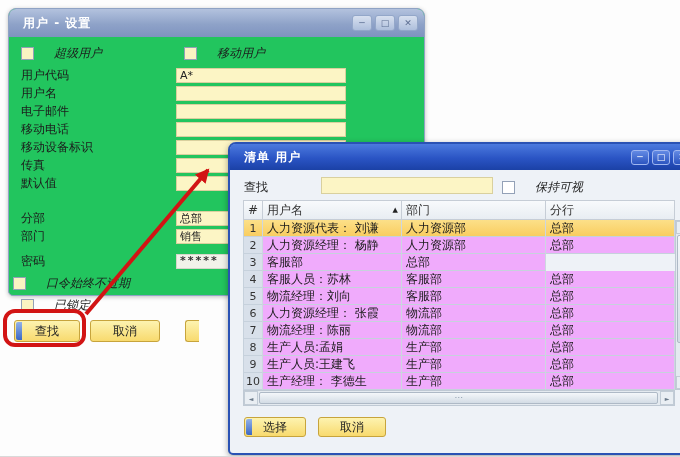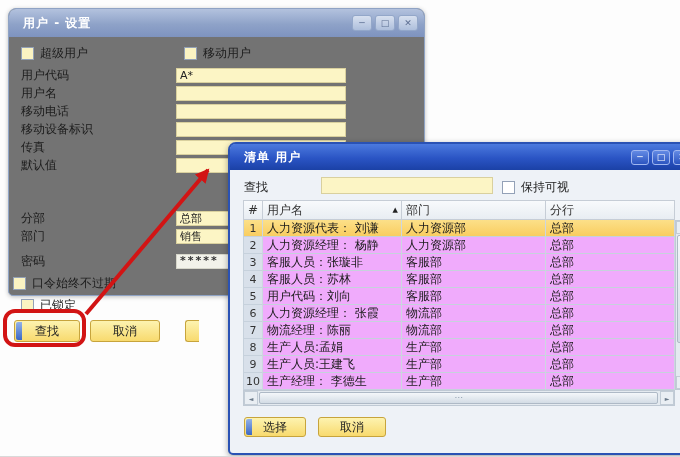--- a/index.html
+++ b/index.html
@@ -11,28 +11,28 @@
   .window { position:absolute; border-radius:8px 8px 5px 5px; }
   .titlebar { height:28px; display:flex; align-items:center; padding:0 6px 0 14px;
               border-radius:7px 7px 0 0; }
   .title { color:#ffffff; font-size:12px; font-weight:bold; letter-spacing:1px; }
   .winbtns { margin-left:auto; display:flex; gap:3px; }
   .winbtn { width:20px; height:16px; border-radius:3px; display:flex; align-items:center;
             justify-content:center; font-size:9px; color:#fff; line-height:1; }
 
   
   #win1 { left:8px; top:8px; width:417px; height:288px; z-index:1;
-          border:1px solid #8fa3c4; background:#737373; box-shadow:0 1px 4px rgba(0,0,0,.25); }
+          border:1px solid #8fa3c4; background:#22c55e; box-shadow:0 1px 4px rgba(0,0,0,.25); }
   #win1 .titlebar { background:linear-gradient(#b3c2de, #8ea2c8 55%, #7e93bf); }
   #win1 .winbtn { background:linear-gradient(#d7e0ef,#aebfdc); border:1px solid #93a7c9; color:#5d6f93; }
   #win1 .content { position:relative; width:100%; height:319px; }
 
   .cb { width:13px; height:13px; background:#faf3c2; border:1px solid #93a1b7; display:inline-block; }
   .cb.white { background:#ffffff; }
-  .cbwrap { position:absolute; display:flex; align-items:center; gap:6px; font-size:12px; color:#1c1c1c; }
+  .cbwrap { position:absolute; display:flex; align-items:center; gap:20px; font-size:12px; color:#1c1c1c;font-style:italic; }
 
   #w1-fields { position:absolute; left:12px; top:29px; }
   .frow { display:flex; align-items:center; height:18px; }
   .flabel { width:155px; font-size:12px; color:#1c1c1c; }
   .ffield { width:170px; height:15px; background:#fcf5c5; border:1px solid #d9d09e;
             font-size:11px; color:#222; padding:0 3px; line-height:13px; }
   .vrow { position:absolute; left:12px; display:flex; align-items:center; height:18px; }
   .pwfield { width:170px; height:15px; background:#f2f2ea; border:1px solid #d6d6ca;
              font-size:11px; font-weight:bold; letter-spacing:2px; color:#333; padding:0 3px; line-height:12px; }
 
@@ -108,20 +108,24 @@
         <span>移动用户</span>
       </div>
 
       <div id="w1-fields">
           <div class="frow">
             <span class="flabel">用户代码</span>
             <div class="ffield">A*</div>
           </div>
           <div class="frow">
             <span class="flabel">用户名</span>
+            <div class="ffield"></div>
+          </div>
+          <div class="frow">
+            <span class="flabel">电子邮件</span>
             <div class="ffield"></div>
           </div>
           <div class="frow">
             <span class="flabel">移动电话</span>
             <div class="ffield"></div>
           </div>
           <div class="frow">
             <span class="flabel">移动设备标识</span>
             <div class="ffield"></div>
           </div>
@@ -209,33 +213,32 @@
               <div class="tcell">总部</div>
             </div>
             <div class="trow">
               <div class="tcell num">2</div>
               <div class="tcell">人力资源经理： 杨静</div>
               <div class="tcell">人力资源部</div>
               <div class="tcell">总部</div>
             </div>
             <div class="trow">
               <div class="tcell num">3</div>
-              <div class="tcell">客服人员：张璇非</div>
               <div class="tcell">客服部</div>
               <div class="tcell">总部</div>
             </div>
             <div class="trow">
               <div class="tcell num">4</div>
               <div class="tcell">客服人员：苏林</div>
               <div class="tcell">客服部</div>
               <div class="tcell">总部</div>
             </div>
             <div class="trow">
               <div class="tcell num">5</div>
-              <div class="tcell">用户代码：刘向</div>
+              <div class="tcell">物流经理：刘向</div>
               <div class="tcell">客服部</div>
               <div class="tcell">总部</div>
             </div>
             <div class="trow">
               <div class="tcell num">6</div>
               <div class="tcell">人力资源经理： 张霞</div>
               <div class="tcell">物流部</div>
               <div class="tcell">总部</div>
             </div>
             <div class="trow">

